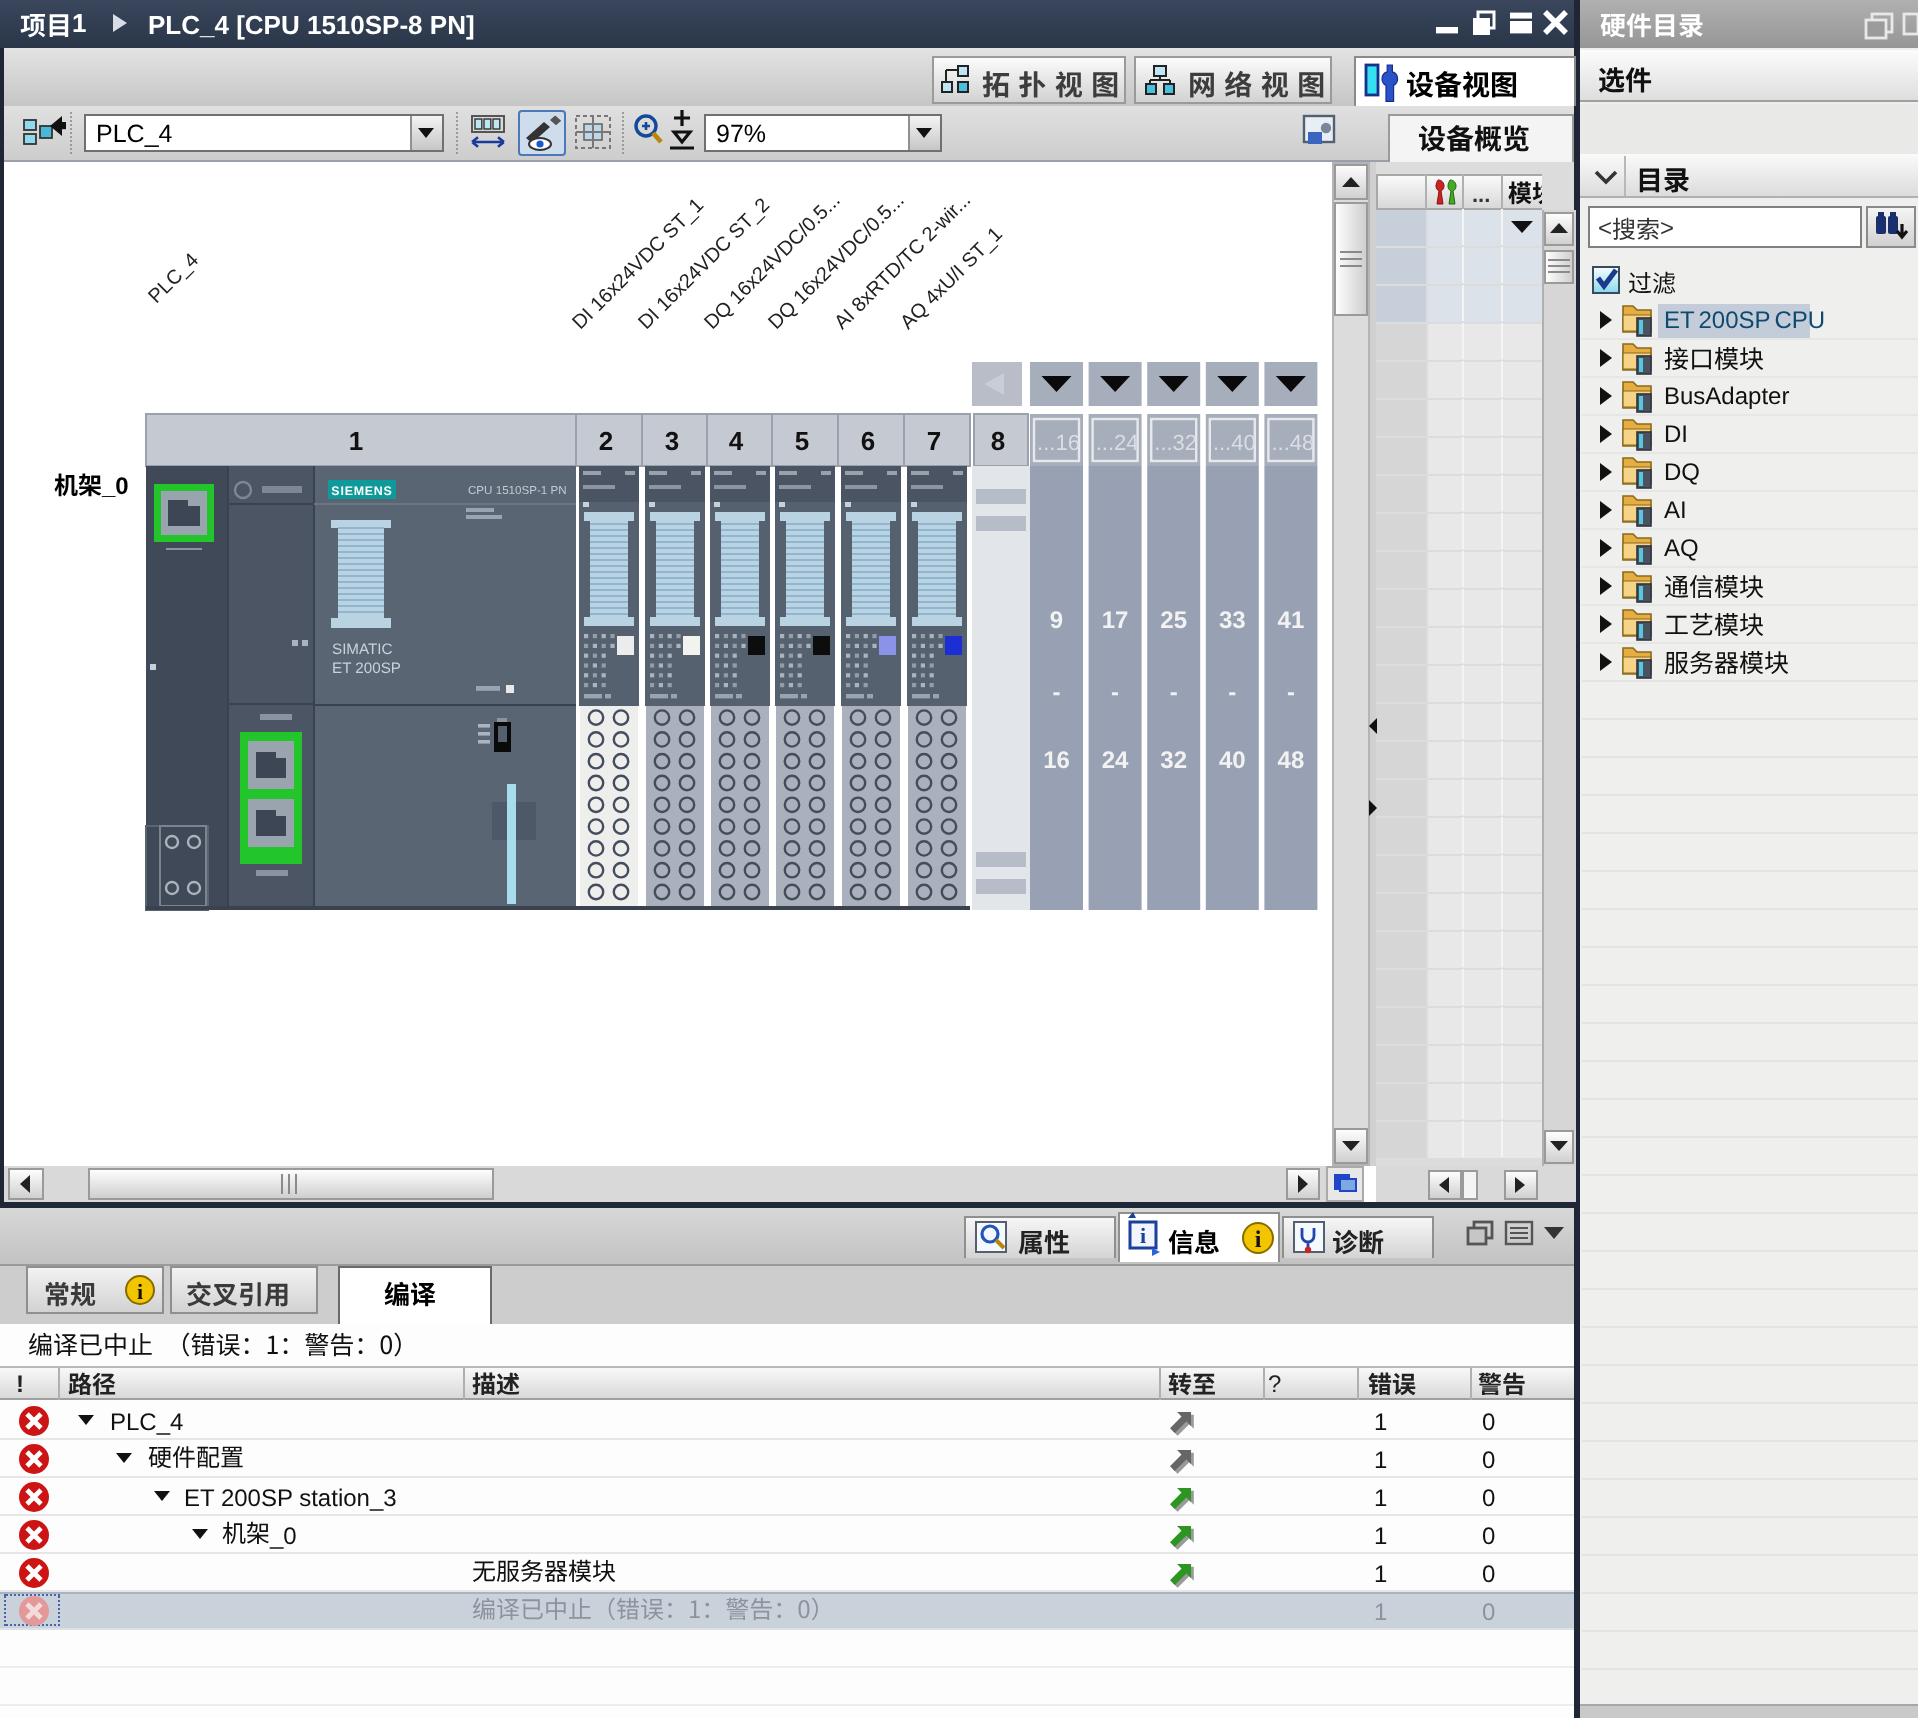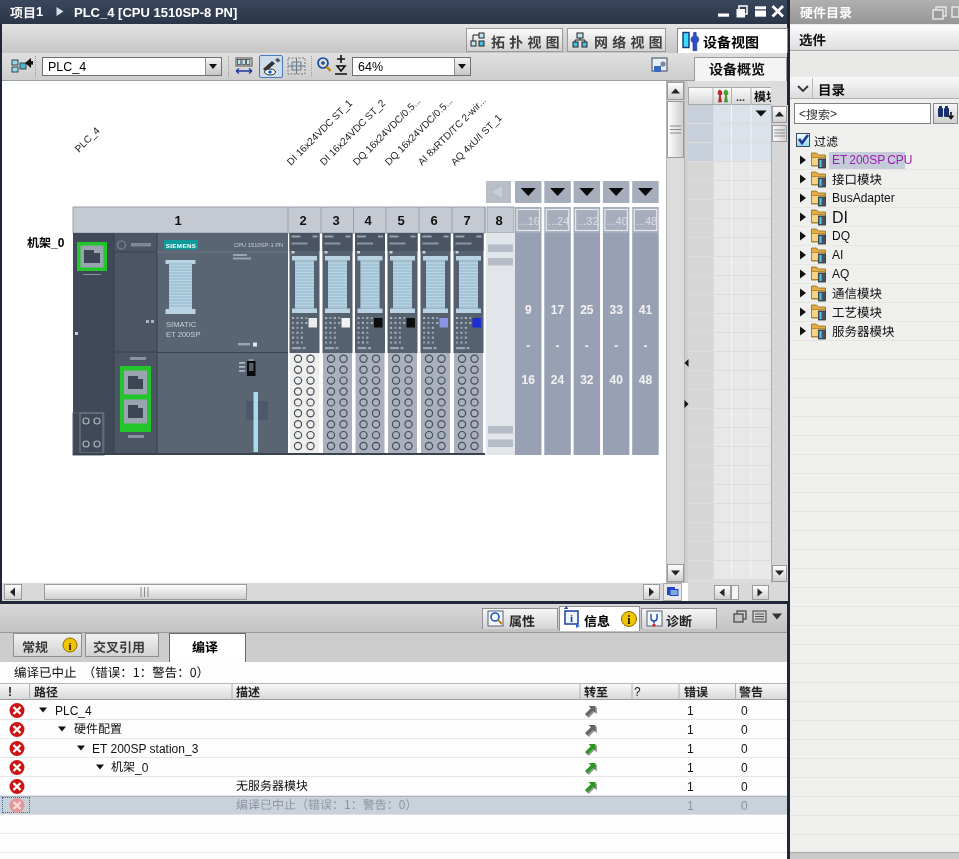--- a/index.html
+++ b/index.html
@@ -24,36 +24,36 @@
 <div class="ab" style="left:74px;top:4.5px;font-size:13px;line-height:16px;color:#fff;font-weight:bold;white-space:nowrap;">PLC_4 [CPU 1510SP-8 PN]</div>
 <div class="ab" style="left:790px;top:25px;width:169px;height:26px;background:linear-gradient(#fcfcfc,#dedede);border-bottom:1px solid #a0a0a0"></div>
 <div class="ab" style="left:790px;top:52px;width:169px;height:25px;background:#e9e9e7"></div>
 <div class="ab" style="left:790px;top:77px;width:169px;height:22px;background:linear-gradient(#fafafa,#dcdcdc);border-bottom:1px solid #b0b0b0"></div>
 <div class="ab" style="left:794px;top:103px;width:137px;height:21px;background:#fff;border:1px solid #808080"></div>
 <div class="ab" style="left:799px;top:106.5px;font-size:12px;line-height:15px;color:#333;font-weight:normal;white-space:nowrap;">&lt;</div>
 <div class="ab" style="left:830px;top:106.5px;font-size:12px;line-height:15px;color:#333;font-weight:normal;white-space:nowrap;">&gt;</div>
 <div class="ab" style="left:933px;top:103px;width:25px;height:21px;background:linear-gradient(#f5f5f5,#d0d0d0);border:1px solid #8a8a8a"></div>
 <div class="ab" style="left:796px;top:133px;width:14px;height:14px;background:linear-gradient(#f2fdff,#8fd8ee);border:1px solid #3a4a5a"></div>
 <div class="ab" style="left:829px;top:152px;width:76px;height:17.5px;background:#c3ccd8"></div>
-<div class="ab" style="left:832px;top:153px;font-size:12px;line-height:15px;color:#a21caf;font-weight:normal;white-space:nowrap;word-spacing:-1.2px">ET 200SP CPU</div>
+<div class="ab" style="left:832px;top:153px;font-size:12px;line-height:15px;color:#0c4a6e;font-weight:normal;white-space:nowrap;word-spacing:-1.2px">ET 200SP CPU</div>
 <div class="ab" style="left:832px;top:191px;font-size:12px;line-height:15px;color:#111;font-weight:normal;white-space:nowrap;">BusAdapter</div>
-<div class="ab" style="left:832px;top:210px;font-size:16px;line-height:15px;color:#111;font-weight:normal;white-space:nowrap;">DI</div>
+<div class="ab" style="left:832px;top:210px;font-size:12px;line-height:15px;color:#111;font-weight:normal;white-space:nowrap;">DI</div>
 <div class="ab" style="left:832px;top:229px;font-size:12px;line-height:15px;color:#111;font-weight:normal;white-space:nowrap;">DQ</div>
 <div class="ab" style="left:832px;top:248px;font-size:12px;line-height:15px;color:#111;font-weight:normal;white-space:nowrap;">AI</div>
 <div class="ab" style="left:832px;top:267px;font-size:12px;line-height:15px;color:#111;font-weight:normal;white-space:nowrap;">AQ</div>
 <div class="ab" style="left:790px;top:852px;width:169px;height:7px;background:#c9c9c9;border-top:1px solid #a8a8a8"></div>
 <div class="ab" style="left:35px;top:56px;width:1px;height:21px;border-left:1px dotted #9a9a9a"></div>
 <div class="ab" style="left:42px;top:57px;width:180px;height:19px;background:#fff;border:1px solid #707070"></div>
 <div class="ab" style="left:48px;top:59.5px;font-size:12.5px;line-height:15.5px;color:#000;font-weight:normal;white-space:nowrap;">PLC_4</div>
 <div class="ab" style="left:205px;top:58px;width:16px;height:17px;background:linear-gradient(#f4f4f4,#c6c6c6);border-left:1px solid #909090"></div>
 <div class="ab" style="left:228px;top:56px;width:1px;height:21px;border-left:1px dotted #9a9a9a"></div>
 <div class="ab" style="left:259px;top:55px;width:24px;height:23px;background:#cfdcec;border:1px solid #4a78b8;border-radius:2px"></div>
 <div class="ab" style="left:311px;top:56px;width:1px;height:21px;border-left:1px dotted #9a9a9a"></div>
 <div class="ab" style="left:352px;top:57px;width:119px;height:19px;background:#fff;border:1px solid #707070"></div>
-<div class="ab" style="left:358px;top:59.5px;font-size:12.5px;line-height:15.5px;color:#000;font-weight:normal;white-space:nowrap;">64%</div>
+<div class="ab" style="left:358px;top:59.5px;font-size:12.5px;line-height:15.5px;color:#000;font-weight:normal;white-space:nowrap;">97%</div>
 <div class="ab" style="left:454px;top:58px;width:16px;height:17px;background:linear-gradient(#f4f4f4,#c6c6c6);border-left:1px solid #909090"></div>
 <div class="ab" style="left:666px;top:53px;width:121px;height:28px;background:linear-gradient(#e0e0e0,#cdcdcd);border-bottom:1px solid #9aa0a8"></div>
 <div class="ab" style="left:694px;top:57px;width:93px;height:24px;background:#f4f4f4;border:1px solid #9a9a9a;border-bottom:none"></div>
 <div class="ab" style="left:666px;top:81px;width:121px;height:502px;background:#dcdcdc"></div>
 <div class="ab rot" style="left:81px;top:143px">PLC_4</div>
 <div class="ab rot" style="left:293px;top:156px">DI 16x24VDC ST_1</div>
 <div class="ab rot" style="left:326px;top:156px">DI 16x24VDC ST_2</div>
 <div class="ab rot" style="left:358.5px;top:156px">DQ 16x24VDC/0.5...</div>
 <div class="ab rot" style="left:391px;top:156px">DQ 16x24VDC/0.5...</div>
 <div class="ab rot" style="left:424px;top:156px">AI 8xRTD/TC 2-wir...</div>

